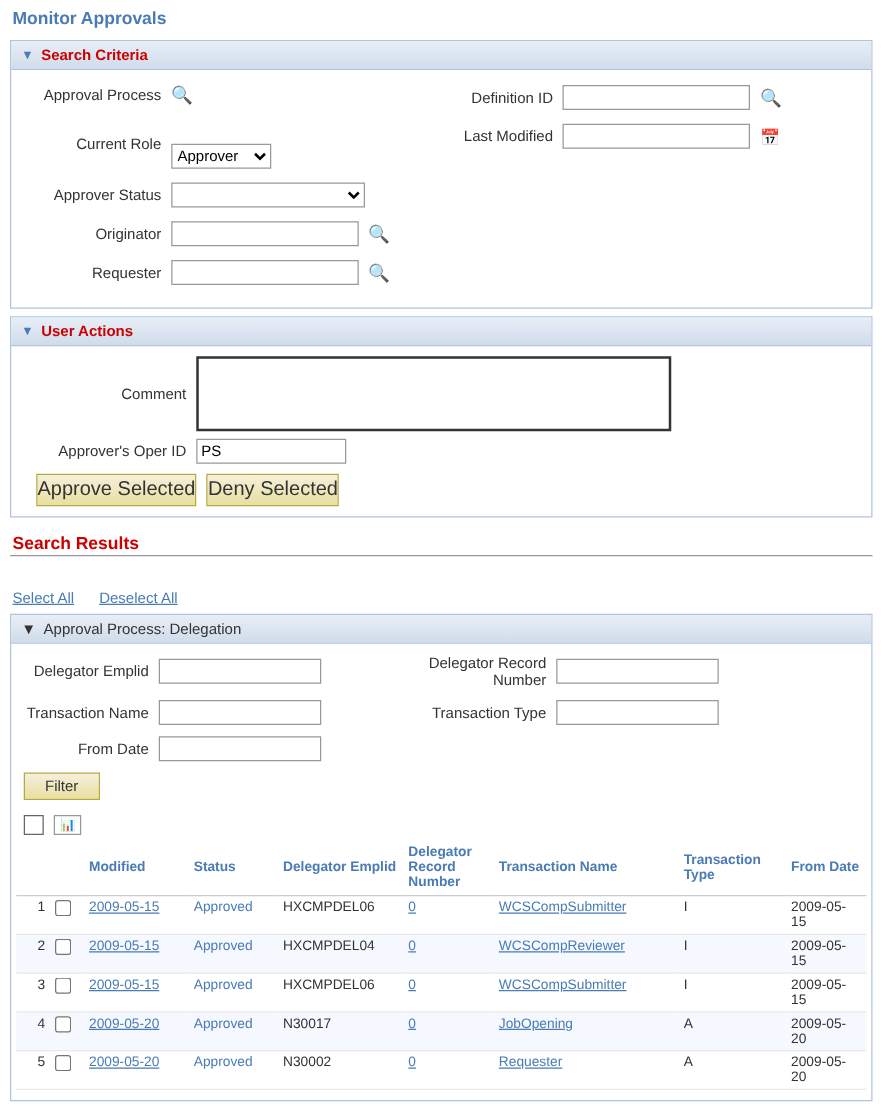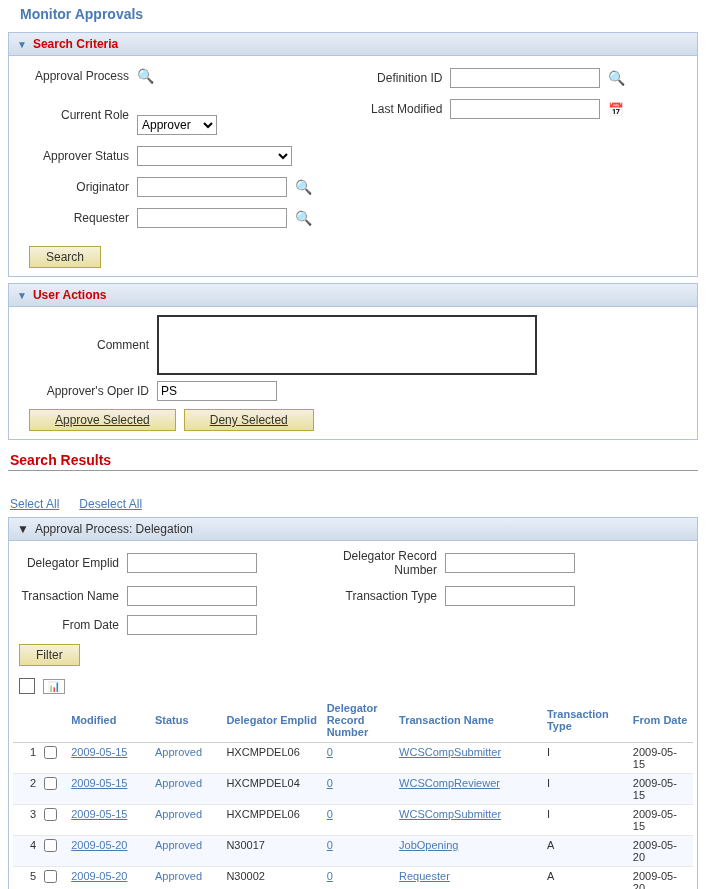--- a/index.html
+++ b/index.html
@@ -1,18 +1,18 @@
 <!DOCTYPE html>
 <html><head>
   <meta charset="utf-8">
   <style>
     * { box-sizing: border-box; margin: 0; padding: 0; }
     body { font-family: Arial, sans-serif; font-size: 12px; background: #fff; color: #333; width: 706px; }
 
-    .page-title { color: #4a7bb5; font-size: 14px; font-weight: bold; padding: 6px 20px; }
+    .page-title { color: #4a7bb5; font-size: 14px; font-weight: bold; padding: 6px 10px; }
 
     .section {
       border: 1px solid #b0c4de;
       margin: 4px 8px;
       margin-bottom: 6px;
     }
 
     .section-header {
       background: linear-gradient(to bottom, #e8eef7, #d0dcea);
       padding: 4px 8px;
@@ -83,25 +83,24 @@
       border: 2px solid #333;
       width: 380px;
       height: 60px;
       font-size: 12px;
       resize: none;
     }
 
     .action-btn {
       background: linear-gradient(to bottom, #f5f0dc, #e8dfa0);
       border: 1px solid #b8a840;
-      padding: 3px 25px;
-      cursor: pointer;
-      font-size: 12px;
+      padding: 3px 0;
+      cursor: pointer;
+      font-size: 16px;
       color: #333;
-      text-decoration: underline;
     }
 
     .search-results-title {
       color: #cc0000;
       font-size: 14px;
       font-weight: bold;
       padding: 6px 10px 2px 10px;
     }
 
     .results-hr { border: none; border-top: 1px solid #999; margin: 0 8px 4px 8px; }
@@ -285,23 +284,20 @@
         </div>
 
         <div class="form-row">
           <span class="form-label" style="width:90px;">Last Modified</span>
           <input class="form-input last-modified-input" type="text" value="" style="">
           <span class="cal-icon">📅</span>
         </div>
       </div>
     </div>
 
-    <div style="margin-top:8px; padding-left:10px;">
-      <button class="search-btn">Search</button>
-    </div>
   </div>
 </div>
 
 <div class="section">
   <div class="section-header">
     <span class="collapse-icon">▼</span>
     <span class="section-title">User Actions</span>
   </div>
   <div class="section-body">
     <div class="form-row">

